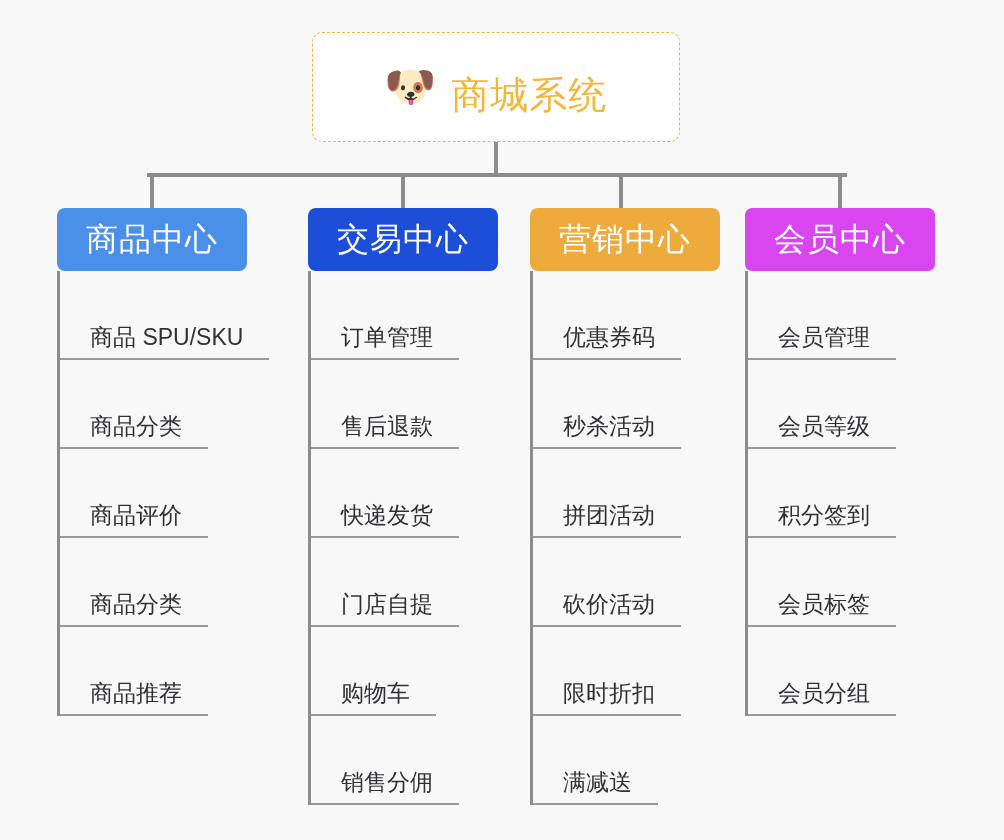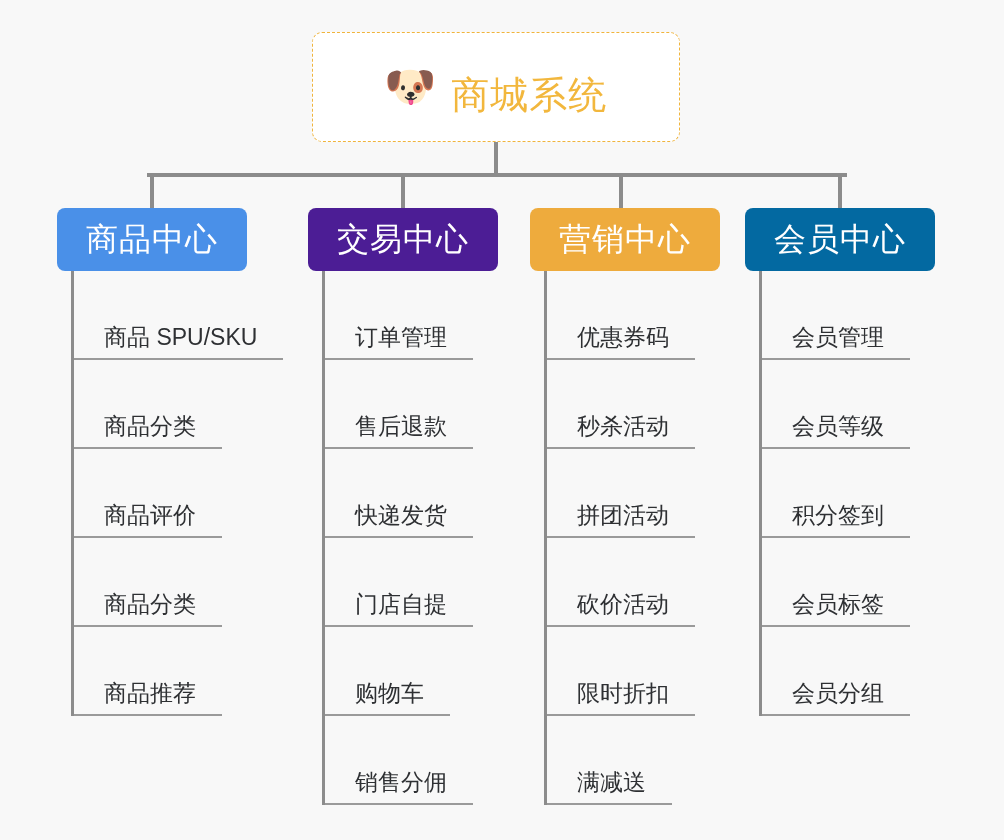--- a/index.html
+++ b/index.html
@@ -94,21 +94,21 @@
     letter-spacing: 1px;
     box-sizing: border-box;
     user-select: none;
   }
 
   .leaf-list {
     position: relative;
     margin-top: 0;
     padding-top: 0;
     border-left: 3px solid #8c8c8c;
-    margin-left: 14px;
+    margin-left: 0;
     padding-left: 0;
     text-align: center;
   }
 
   .leaf-item {
     height: 89px;
     box-sizing: border-box;
     display: flex;
     align-items: flex-end;
     position: relative;
@@ -159,21 +159,21 @@
           </div>
           <div class="leaf-item">
             <div class="leaf-underline">商品分类</div>
           </div>
           <div class="leaf-item">
             <div class="leaf-underline">商品推荐</div>
           </div>
         </div>
       </div>
       <div class="column" style="left: 308px;">
-        <div class="cat-header" style="background: #4c1d95;">
+        <div class="cat-header" style="background: #1d4ed8;">
           <span>交易中心</span>
         </div>
         <div class="leaf-list">
           <div class="leaf-item">
             <div class="leaf-underline">订单管理</div>
           </div>
           <div class="leaf-item">
             <div class="leaf-underline">售后退款</div>
           </div>
           <div class="leaf-item">
@@ -209,21 +209,21 @@
           </div>
           <div class="leaf-item">
             <div class="leaf-underline">限时折扣</div>
           </div>
           <div class="leaf-item">
             <div class="leaf-underline">满减送</div>
           </div>
         </div>
       </div>
       <div class="column" style="left: 745px;">
-        <div class="cat-header" style="background: #0369a1;">
+        <div class="cat-header" style="background: #d946ef; border-radius: 7px;">
           <span>会员中心</span>
         </div>
         <div class="leaf-list">
           <div class="leaf-item">
             <div class="leaf-underline">会员管理</div>
           </div>
           <div class="leaf-item">
             <div class="leaf-underline">会员等级</div>
           </div>
           <div class="leaf-item">

